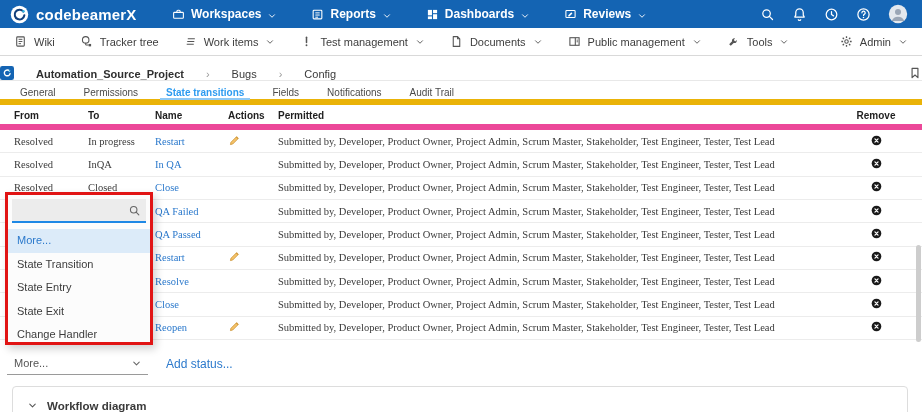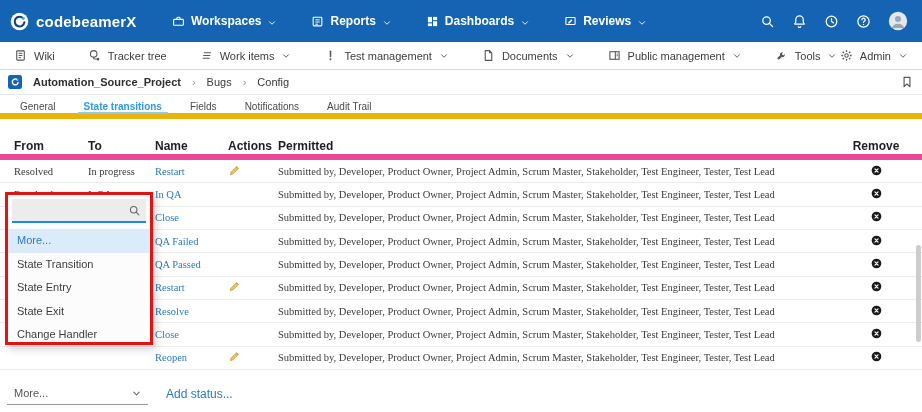--- a/index.html
+++ b/index.html
@@ -3,57 +3,57 @@
 <meta charset="utf-8">
 <style>
   * { margin:0; padding:0; box-sizing:border-box; }
   html,body { width:922px; height:412px; overflow:hidden; background:#fff;
     font-family:"Liberation Sans", sans-serif; position:relative; }
 
   .i { display:inline-flex; align-items:center; justify-content:center; flex:0 0 auto; }
   .i svg { display:block; }
 
   
-  .topbar { height:42px; background:#1464b3; display:flex; align-items:center;
+  .topbar { height:28px; background:#1464b3; display:flex; align-items:center;
     padding:0 10px; color:#fff; }
   .logo { display:flex; align-items:center; gap:7px; min-width:148px; cursor:pointer; }
   .logo-text { font-size:15px; font-weight:600; letter-spacing:.2px; }
   .topbar-menus { display:flex; gap:34px; margin-left:14px; }
   .tmenu { display:flex; align-items:flex-end; gap:6px; font-size:12px; font-weight:600; cursor:pointer; }
   .topbar-actions { margin-left:auto; display:flex; align-items:center; gap:17px; padding-right:4px; }
   .topbar-actions .i { cursor:pointer; }
 
   
   .toolbar { height:28px; background:#fff; border-bottom:1px solid #d9d9d9;
     display:flex; align-items:center; padding:0 14px; }
-  .toolbar-items { display:flex; gap:33px; }
+  .toolbar-items { display:flex; gap:25px; }
   .titem { display:flex; align-items:center; gap:7px; font-size:11px; color:#3d3d3d; cursor:pointer; }
   .titem .i { color:#555; }
   .toolbar-admin { margin-left:auto; }
 
   
   .breadcrumb { height:25px; border-bottom:1px solid #e8e8e8; display:flex;
-    align-items:center; gap:11px; padding:0 8px; font-size:11px; color:#444; }
+    align-items:flex-end; gap:22px; padding:0 0; font-size:11px; color:#444; }
   .crumb-project { font-weight:700; color:#2f2f2f; cursor:pointer; }
   .crumb { color:#3a3a3a; cursor:pointer; }
   .crumb-sep { color:#999; }
   .bookmark { margin-left:auto; color:#555; cursor:pointer; }
 
   
   .tabs { height:24px; border-bottom:6px solid #eab308; display:flex; padding:0 6px;
     font-size:10px; color:#4a4a4a; }
   .tab { padding:6px 14px 4px; position:relative; cursor:pointer; white-space:nowrap; }
   .tab.active { color:#2d9bf0; font-weight:600; }
   .tab.active::after { content:""; position:absolute; left:8px; right:8px; bottom:-1px;
     height:2px; background:#8ec9f5; }
 
   
   .grid { display:grid; grid-template-columns:74px 67px 73px 50px 1fr 76px;
     padding:0 8px 0 14px; align-items:center; }
-  .thead { height:17px; margin-top:18px; font-size:12px; font-weight:700; color:#1f1f1f; }
+  .thead { height:17px; margin-top:2px; font-size:10px; font-weight:700; color:#1f1f1f; }
   .thead .h-remove { justify-self:center; }
   .rows { border-top:6px solid #ec4899;font-family:Liberation Serif, serif; }
   .row { height:23.33px; border-bottom:1px solid #ececec; font-size:10.5px; color:#3a3a3a; }
   .cell-name { color:#2b79cc; cursor:pointer; }
   .cell-permitted { white-space:nowrap; overflow:hidden; }
   .cell-remove { justify-self:center; cursor:pointer; }
   .cell-actions .i { cursor:pointer; }
 
   
   .footer-row { display:flex; align-items:center; margin-top:12px; height:24px; }
@@ -319,20 +319,21 @@
   <span class="crumb">Config</span>
   <span class="bookmark i" id="bookmark-mark">
       <svg width="14" height="14" viewBox="0 0 24 24">
         <path d="M7 4h10v16l-5-4.5L7 20z" fill="none" stroke="currentColor" stroke-width="2" stroke-linejoin="round"></path>
       </svg>
     </span>
 </div>
 
 <div class="tabs" id="tabs">
     <div class="tab">General</div>
+    <div class="tab">Permissions</div>
     <div class="tab active">State transitions</div>
     <div class="tab">Fields</div>
     <div class="tab">Notifications</div>
     <div class="tab">Audit Trail</div>
   </div>
 
 <div class="grid thead">
   <span>From</span>
   <span>To</span>
   <span>Name</span>

